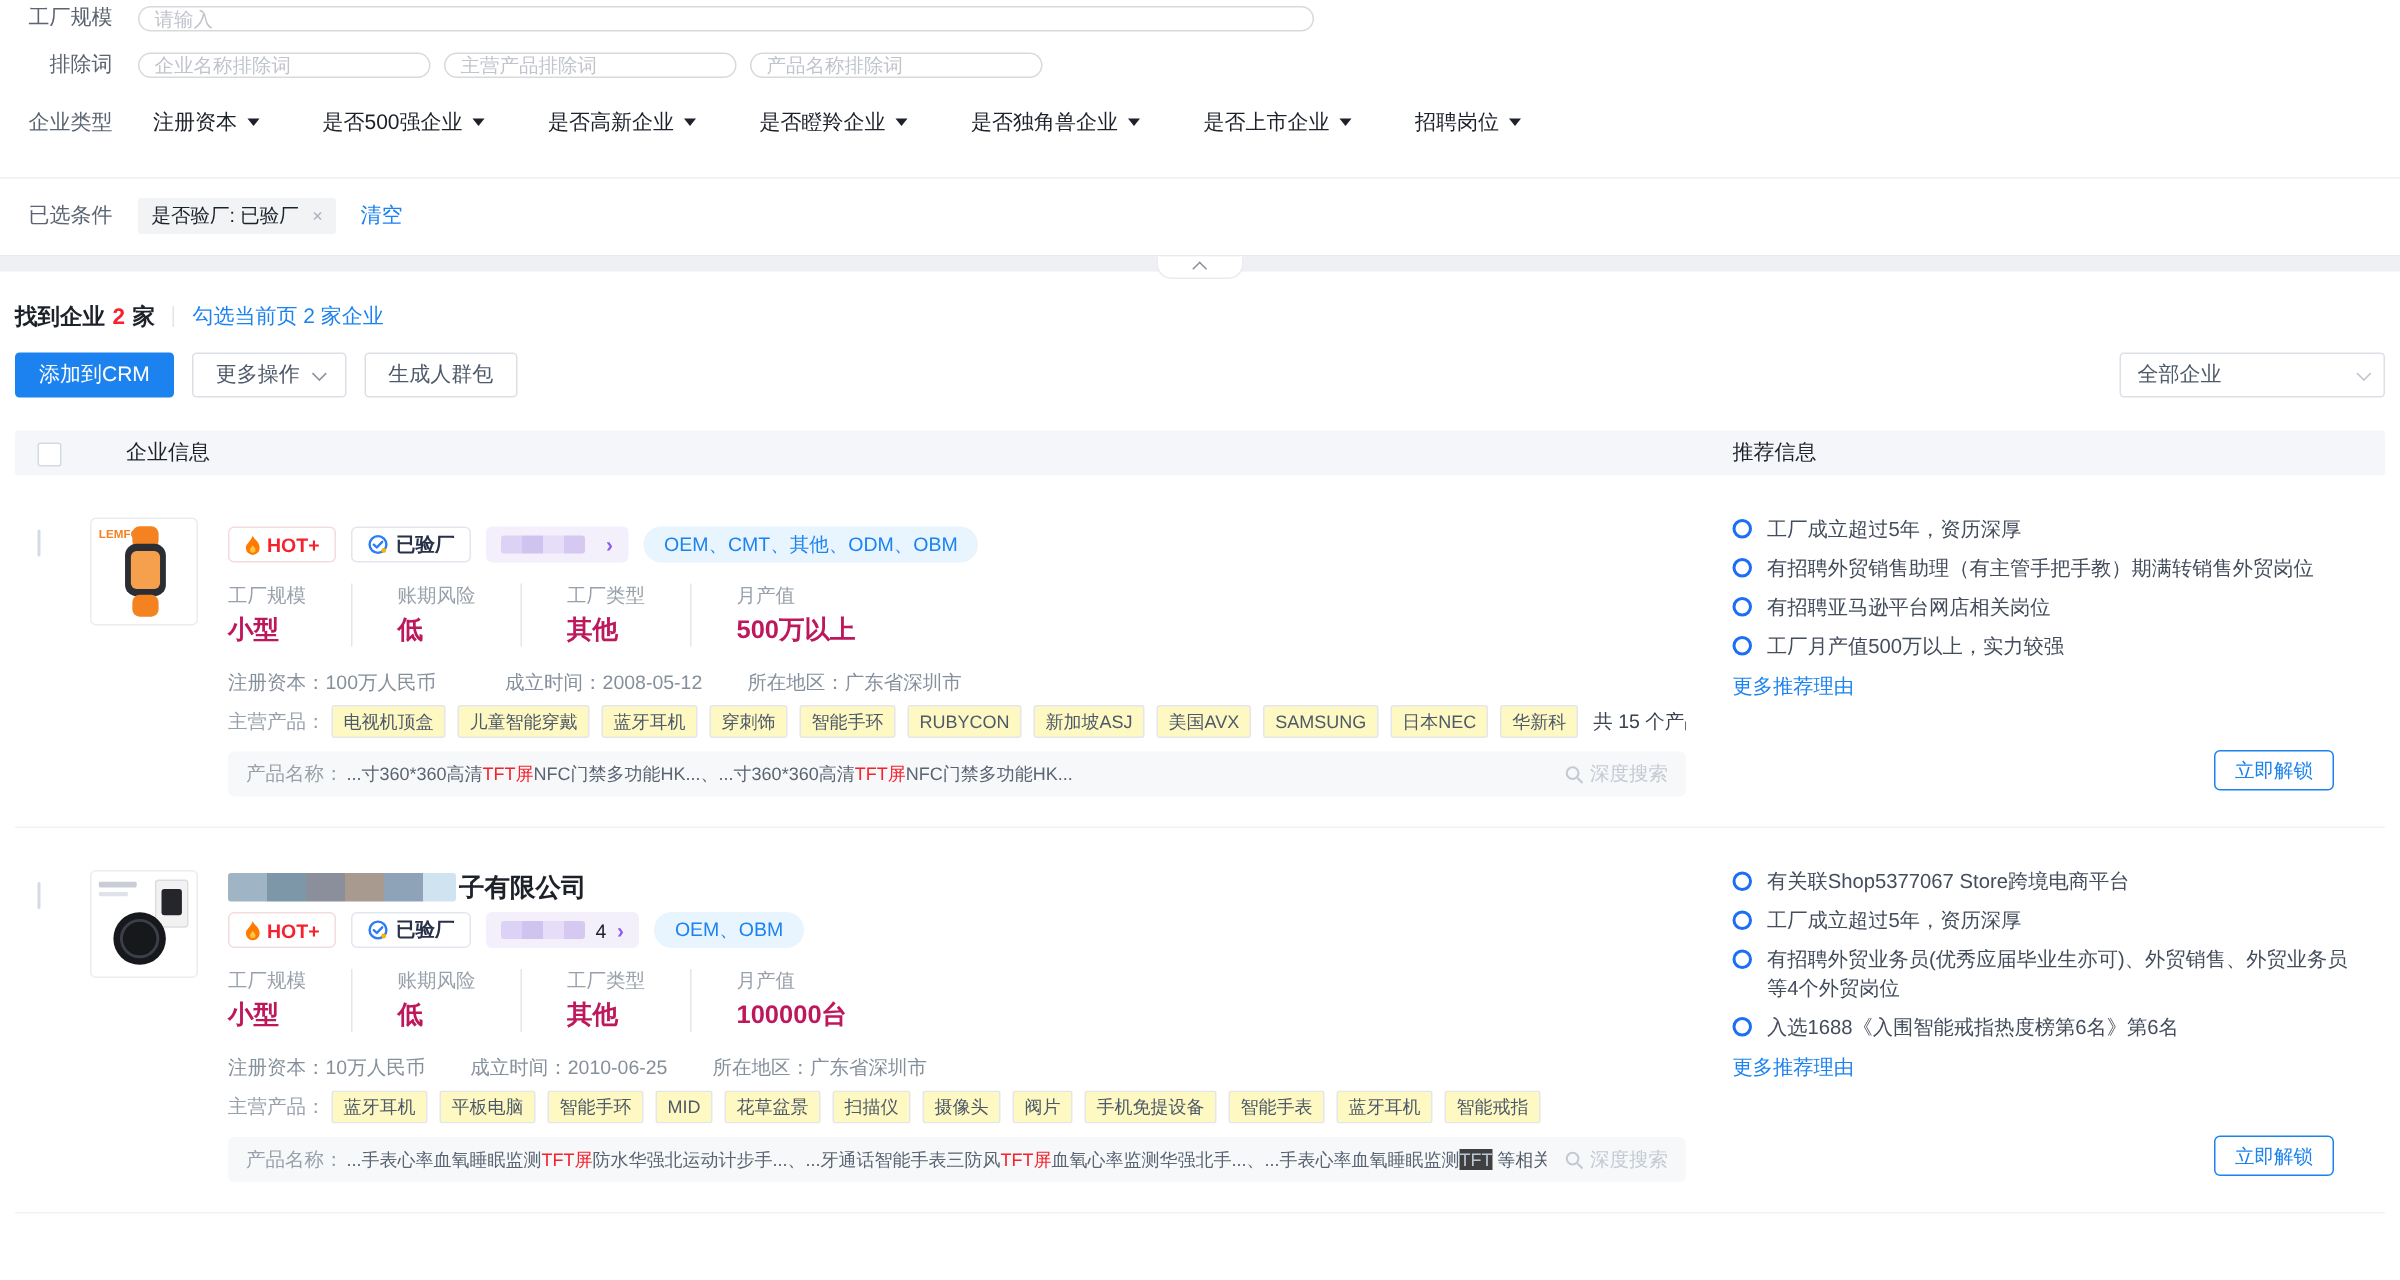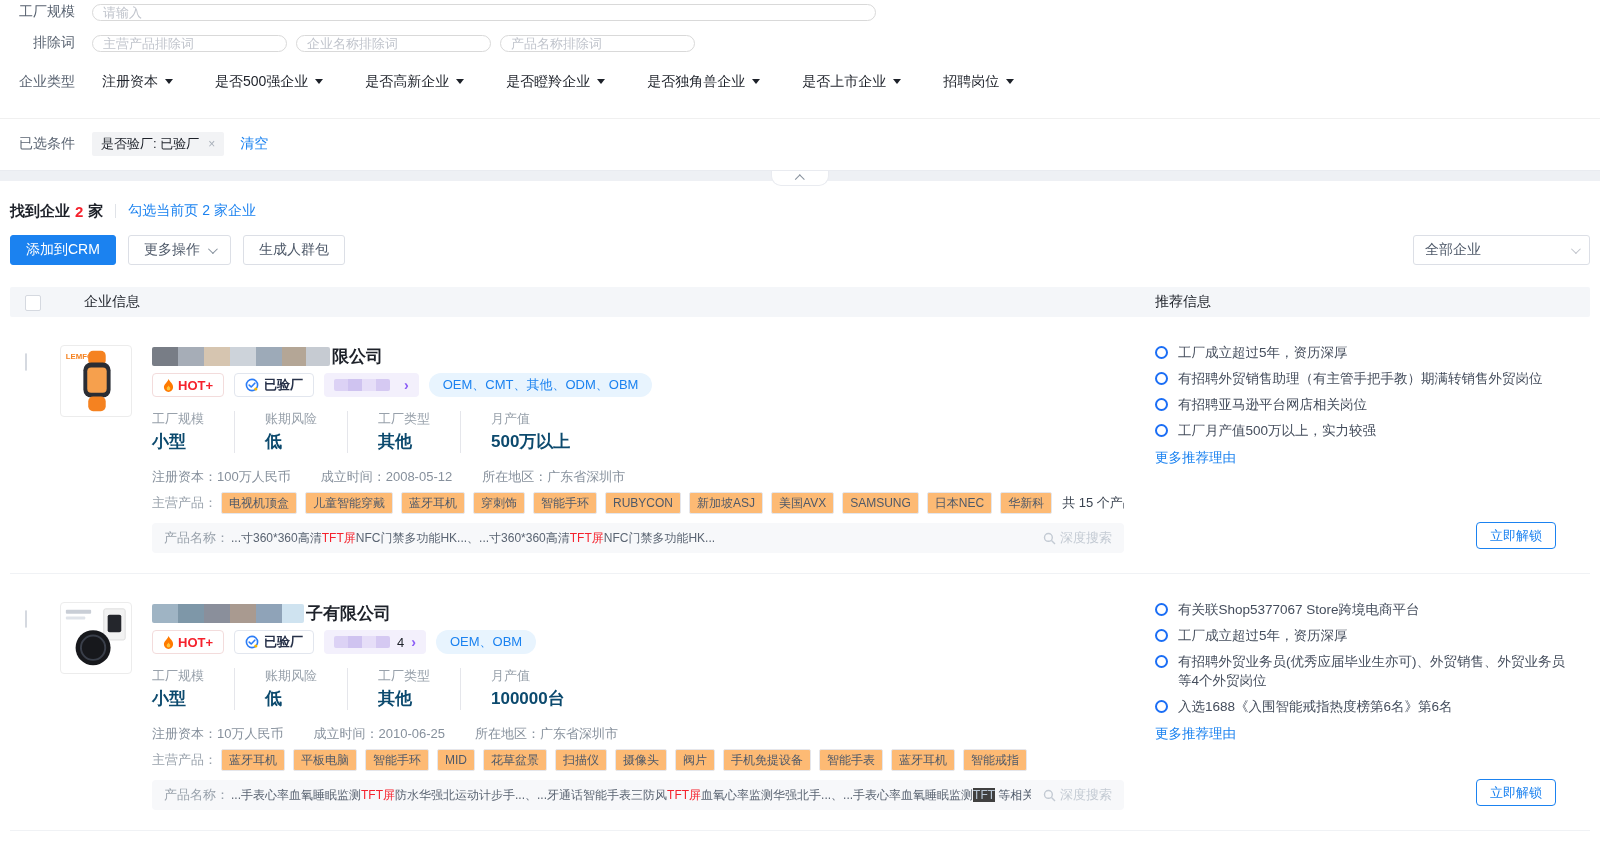--- a/index.html
+++ b/index.html
@@ -80,28 +80,28 @@
   .b-ver { border:1px solid #e2e6ee; background:#fff; padding:0 10px; gap:5px; color:#273149; font-weight:600; }
   .b-rank { background:#f3f0fc; padding:0 10px; gap:7px; cursor:pointer; color:#1d2129; }
   .rmosaic { width:56px; height:12px; border-radius:2px;
     background:linear-gradient(90deg,#dcd2f5 0 14px,#cfc3f0 0 28px,#e6def8 0 42px,#d5c9f2 0 56px); }
   .b-rank em { font-style:normal; color:#8b5cf6; font-weight:700; font-size:14px; }
   .b-oem { background:#e8f4fe; color:#1b82f0; border-radius:12px; padding:0 14px; }
   .stats { margin-top:14px; display:flex; }
   .stat { padding-right:30px; margin-right:30px; border-right:1px solid #e5e6eb; min-width:60px; }
   .stat:last-child { border-right:none; }
   .sl { font-size:13px; color:#98a1ab; line-height:16px; }
-  .sv { font-size:17px; font-weight:700; color:#0c4a6e; line-height:22px; margin-top:4px; }
+  .sv { font-size:17px; font-weight:700; color:#be185d; line-height:22px; margin-top:4px; }
   .inforow { margin-top:15px; height:18px; font-size:13px; color:#86909c; white-space:nowrap; }
   .info-item { margin-right:30px; }
   .prodrow { margin-top:6px; display:flex; align-items:center; white-space:nowrap; overflow:hidden; }
   .plabel { font-size:13px; color:#98a1ab; flex:none; }
   .ptags { display:inline-flex; gap:8px; margin-left:4px; }
   .ptag { height:22px; line-height:20px; border:1px solid #e5e6eb; border-radius:2px; padding:0 7px;
-          font-size:12px; color:#4e5969; background:#fdba74; cursor:pointer; }
+          font-size:12px; color:#4e5969; background:#fef9c3; cursor:pointer; }
   .pmore { margin-left:10px; font-size:13px; color:#3a4350; cursor:pointer; }
   .pnamebar { margin-top:9px; height:30px; background:#f7f8fa; border-radius:4px; display:flex;
           align-items:center; padding:0 12px; overflow:hidden; }
   .segs { flex:1; min-width:0; overflow:hidden; white-space:nowrap; font-size:12px; color:#5a6472; margin-left:2px; }
   .segs .red { color:#f5222d; }
   .segs .fade { color:#b9c7d6; background:#404040; }
   .segs .dark { color:#4e5969; }
   .deep { flex:none; margin-left:12px; display:inline-flex; align-items:center; gap:4px; color:#c3cad3;
           font-size:13px; cursor:pointer; }
 
@@ -117,22 +117,22 @@
 </head>
 <body>
 
 <div class="filters">
   <div class="frow">
     <div class="flabel">工厂规模</div>
     <input class="inp inp-wide" placeholder="请输入" style="">
   </div>
   <div class="frow frow2">
     <div class="flabel">排除词</div>
+    <input class="inp inp-mid" placeholder="企业名称排除词" style="">
     <input class="inp inp-mid" placeholder="主营产品排除词" style="">
-    <input class="inp inp-mid" placeholder="企业名称排除词" style="">
     <input class="inp inp-mid" placeholder="产品名称排除词" style="">
   </div>
   <div class="frow frow3">
     <div class="flabel">企业类型</div>
     <div class="ftype-list">
         <span>注册资本</span>
         <span>是否500强企业</span>
         <span>是否高新企业</span>
         <span>是否瞪羚企业</span>
         <span>是否独角兽企业</span>
@@ -195,24 +195,20 @@
       <div class="logo">
         <svg width="70" height="70" viewBox="0 0 72 72">
           <text x="5" y="13" font-size="8" fill="#f58220" font-weight="bold" font-family="Liberation Sans,sans-serif">LEMFO</text>
           <rect x="28" y="5" width="18" height="15" rx="5" fill="#f58220"></rect>
           <rect x="23" y="17" width="28" height="36" rx="8" fill="#2a2d34"></rect>
           <rect x="27" y="22" width="20" height="26" rx="4" fill="#f6a04d"></rect>
           <rect x="28" y="52" width="18" height="15" rx="5" fill="#f58220"></rect>
         </svg>
       </div>
       <div class="cbody">
-        <div class="cname">
-          <span class="mosaic m1"></span>
-          <span>限公司</span>
-        </div>
         <div class="badges">
           <span class="badge b-hot">
             <svg width="11" height="13" viewBox="0 0 12 14">
               <path d="M6 0 C7.5 3.5 11 4.5 11 9 A5 5 0 0 1 1 9 C1 5.5 4.5 4.5 6 0 Z" fill="#ff7a00"></path>
               <path d="M6 7 C6.8 8.5 8 9 8 10.5 A2 2 0 0 1 4 10.5 C4 9 5.3 8.5 6 7 Z" fill="#ffc53d"></path>
             </svg>
             <i style="font-style:normal">HOT+</i>
           </span>
           <span class="badge b-ver">
             <svg width="14" height="14" viewBox="0 0 14 14">
@@ -240,21 +236,21 @@
           </div>
           <div class="stat">
             <div class="sl">工厂类型</div>
               <div class="sv">其他</div>
           </div>
           <div class="stat">
             <div class="sl">月产值</div>
               <div class="sv">500万以上</div>
           </div>
         </div>
-        <div class="inforow"><div class="info-item" style="display: inline;">注册资本：100万人民币</div><div class="info-item" style="display: inline;">成立时间：2008-05-12</div><div class="info-item" style="display: inline;">所在地区：广东省深圳市</div></div>
+        <div class="inforow"><div class="info-item" style="display: inline;">注册资本：100万人民币</div><div class="info-item" style="display: inline; margin-left: 16px;">成立时间：2008-05-12</div><div class="info-item" style="display: inline;">所在地区：广东省深圳市</div></div>
         <div class="prodrow">
           <span class="plabel">主营产品：</span>
           <span class="ptags">
               <span class="ptag">电视机顶盒</span>
               <span class="ptag">儿童智能穿戴</span>
               <span class="ptag">蓝牙耳机</span>
               <span class="ptag">穿刺饰</span>
               <span class="ptag">智能手环</span>
               <span class="ptag">RUBYCON</span>
               <span class="ptag">新加坡ASJ</span>

